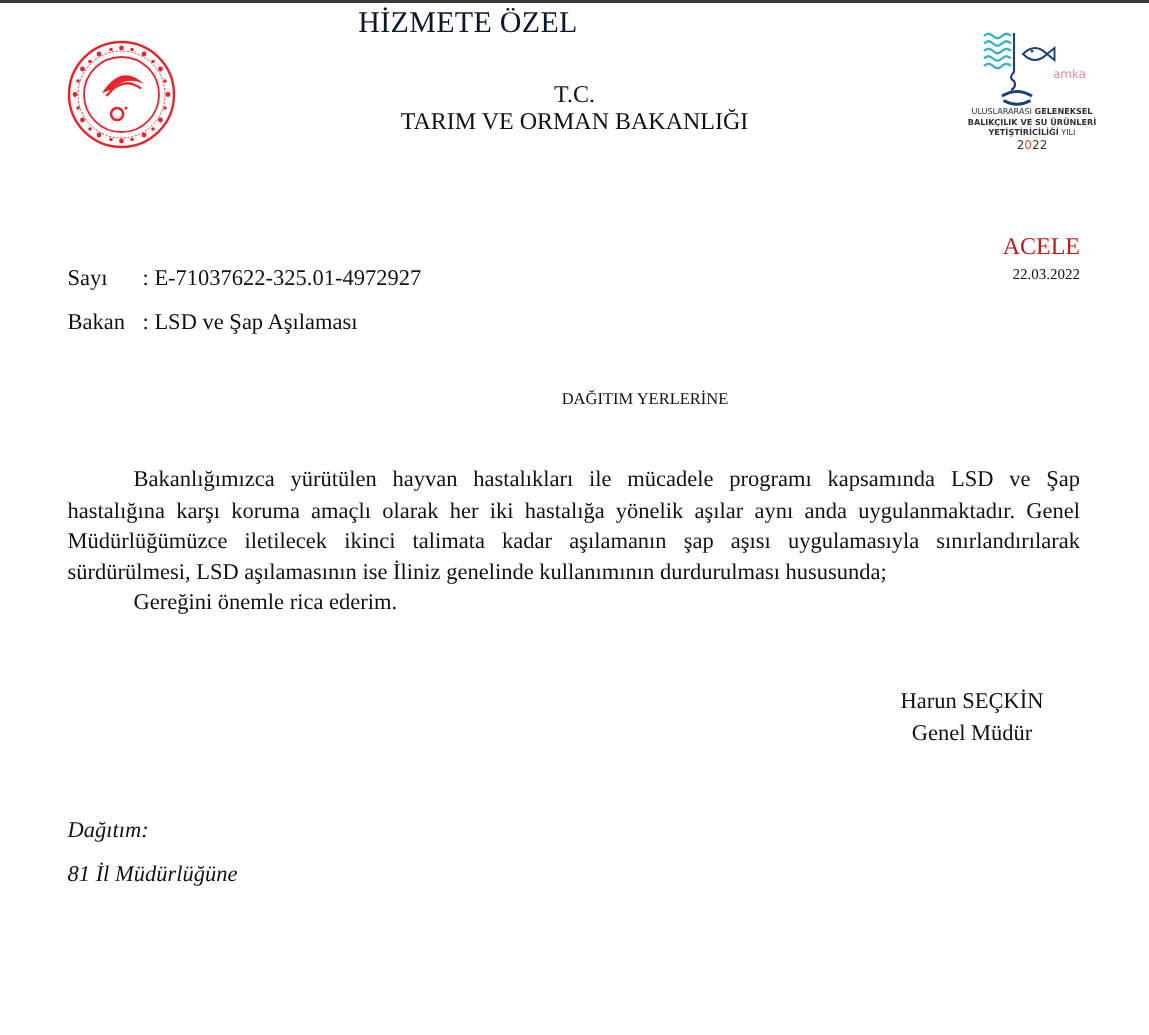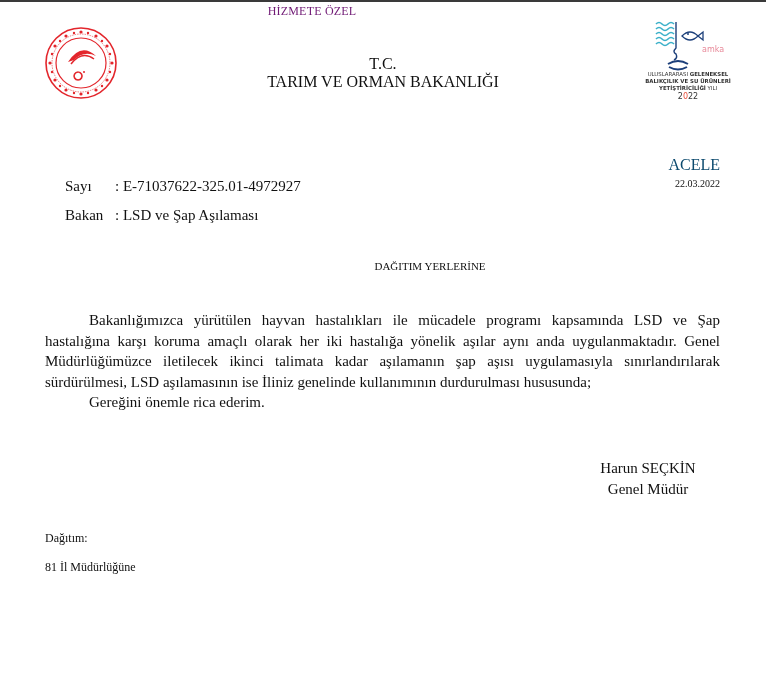--- a/index.html
+++ b/index.html
@@ -21,22 +21,22 @@
       left: 0; top: 0;
       width: 766px; height: 2px;
       background: #3a3a3a;
     }
     .classification {
       position: absolute;
       top: 4px;
       left: 0;
       width: 624px;
       text-align: center;
-      color: #701a75;
-      font-size: 12px;
+      color: #0f172a;
+      font-size: 20px;
       letter-spacing: 0.2px;
     }
     .seal {
       position: absolute;
       left: 44px;
       top: 26px;
       width: 74px;
       height: 74px;
     }
     .emblem {
@@ -54,36 +54,36 @@
       width: 766px;
       text-align: center;
       line-height: 18px;
       font-size: 16px;
     }
     .header-block div { white-space: nowrap; }
     .urgency {
       position: absolute;
       top: 156px;
       right: 46px;
-      color: #0c4a6e;
+      color: #b91c1c;
       font-size: 16px;
     }
     .date {
       position: absolute;
       top: 178px;
       right: 46px;
       font-size: 10px;
     }
     .meta-row {
       position: absolute;
       left: 45px;
       font-size: 15px;
       white-space: nowrap;
     }
-    .meta-row .label { display: inline-block; width: 50px; margin-left: 20px; }
+    .meta-row .label { display: inline-block; width: 50px; }
     .meta-row .value { display: inline-block; }
     .row-sayi { top: 178px; }
     .row-konu { top: 207px; }
     .addressee {
       position: absolute;
       top: 260px;
       left: 0;
       width: 766px;
       text-align: center;
       font-size: 11px;
@@ -104,23 +104,24 @@
       top: 458px;
       right: 38px;
       width: 160px;
       text-align: center;
       line-height: 21px;
       font-size: 15px;
     }
     .distribution {
       position: absolute;
       left: 45px;
-      top: 524px;
-      font-size: 12px;
+      top: 540px;
+      font-size: 15px;
       line-height: 29px;
+      font-style: italic;
     }
   </style>
 </head>
 <body>
 
 <div class="top-bar"></div>
 
 <div class="classification">HİZMETE ÖZEL</div>
 
 <div class="seal">

